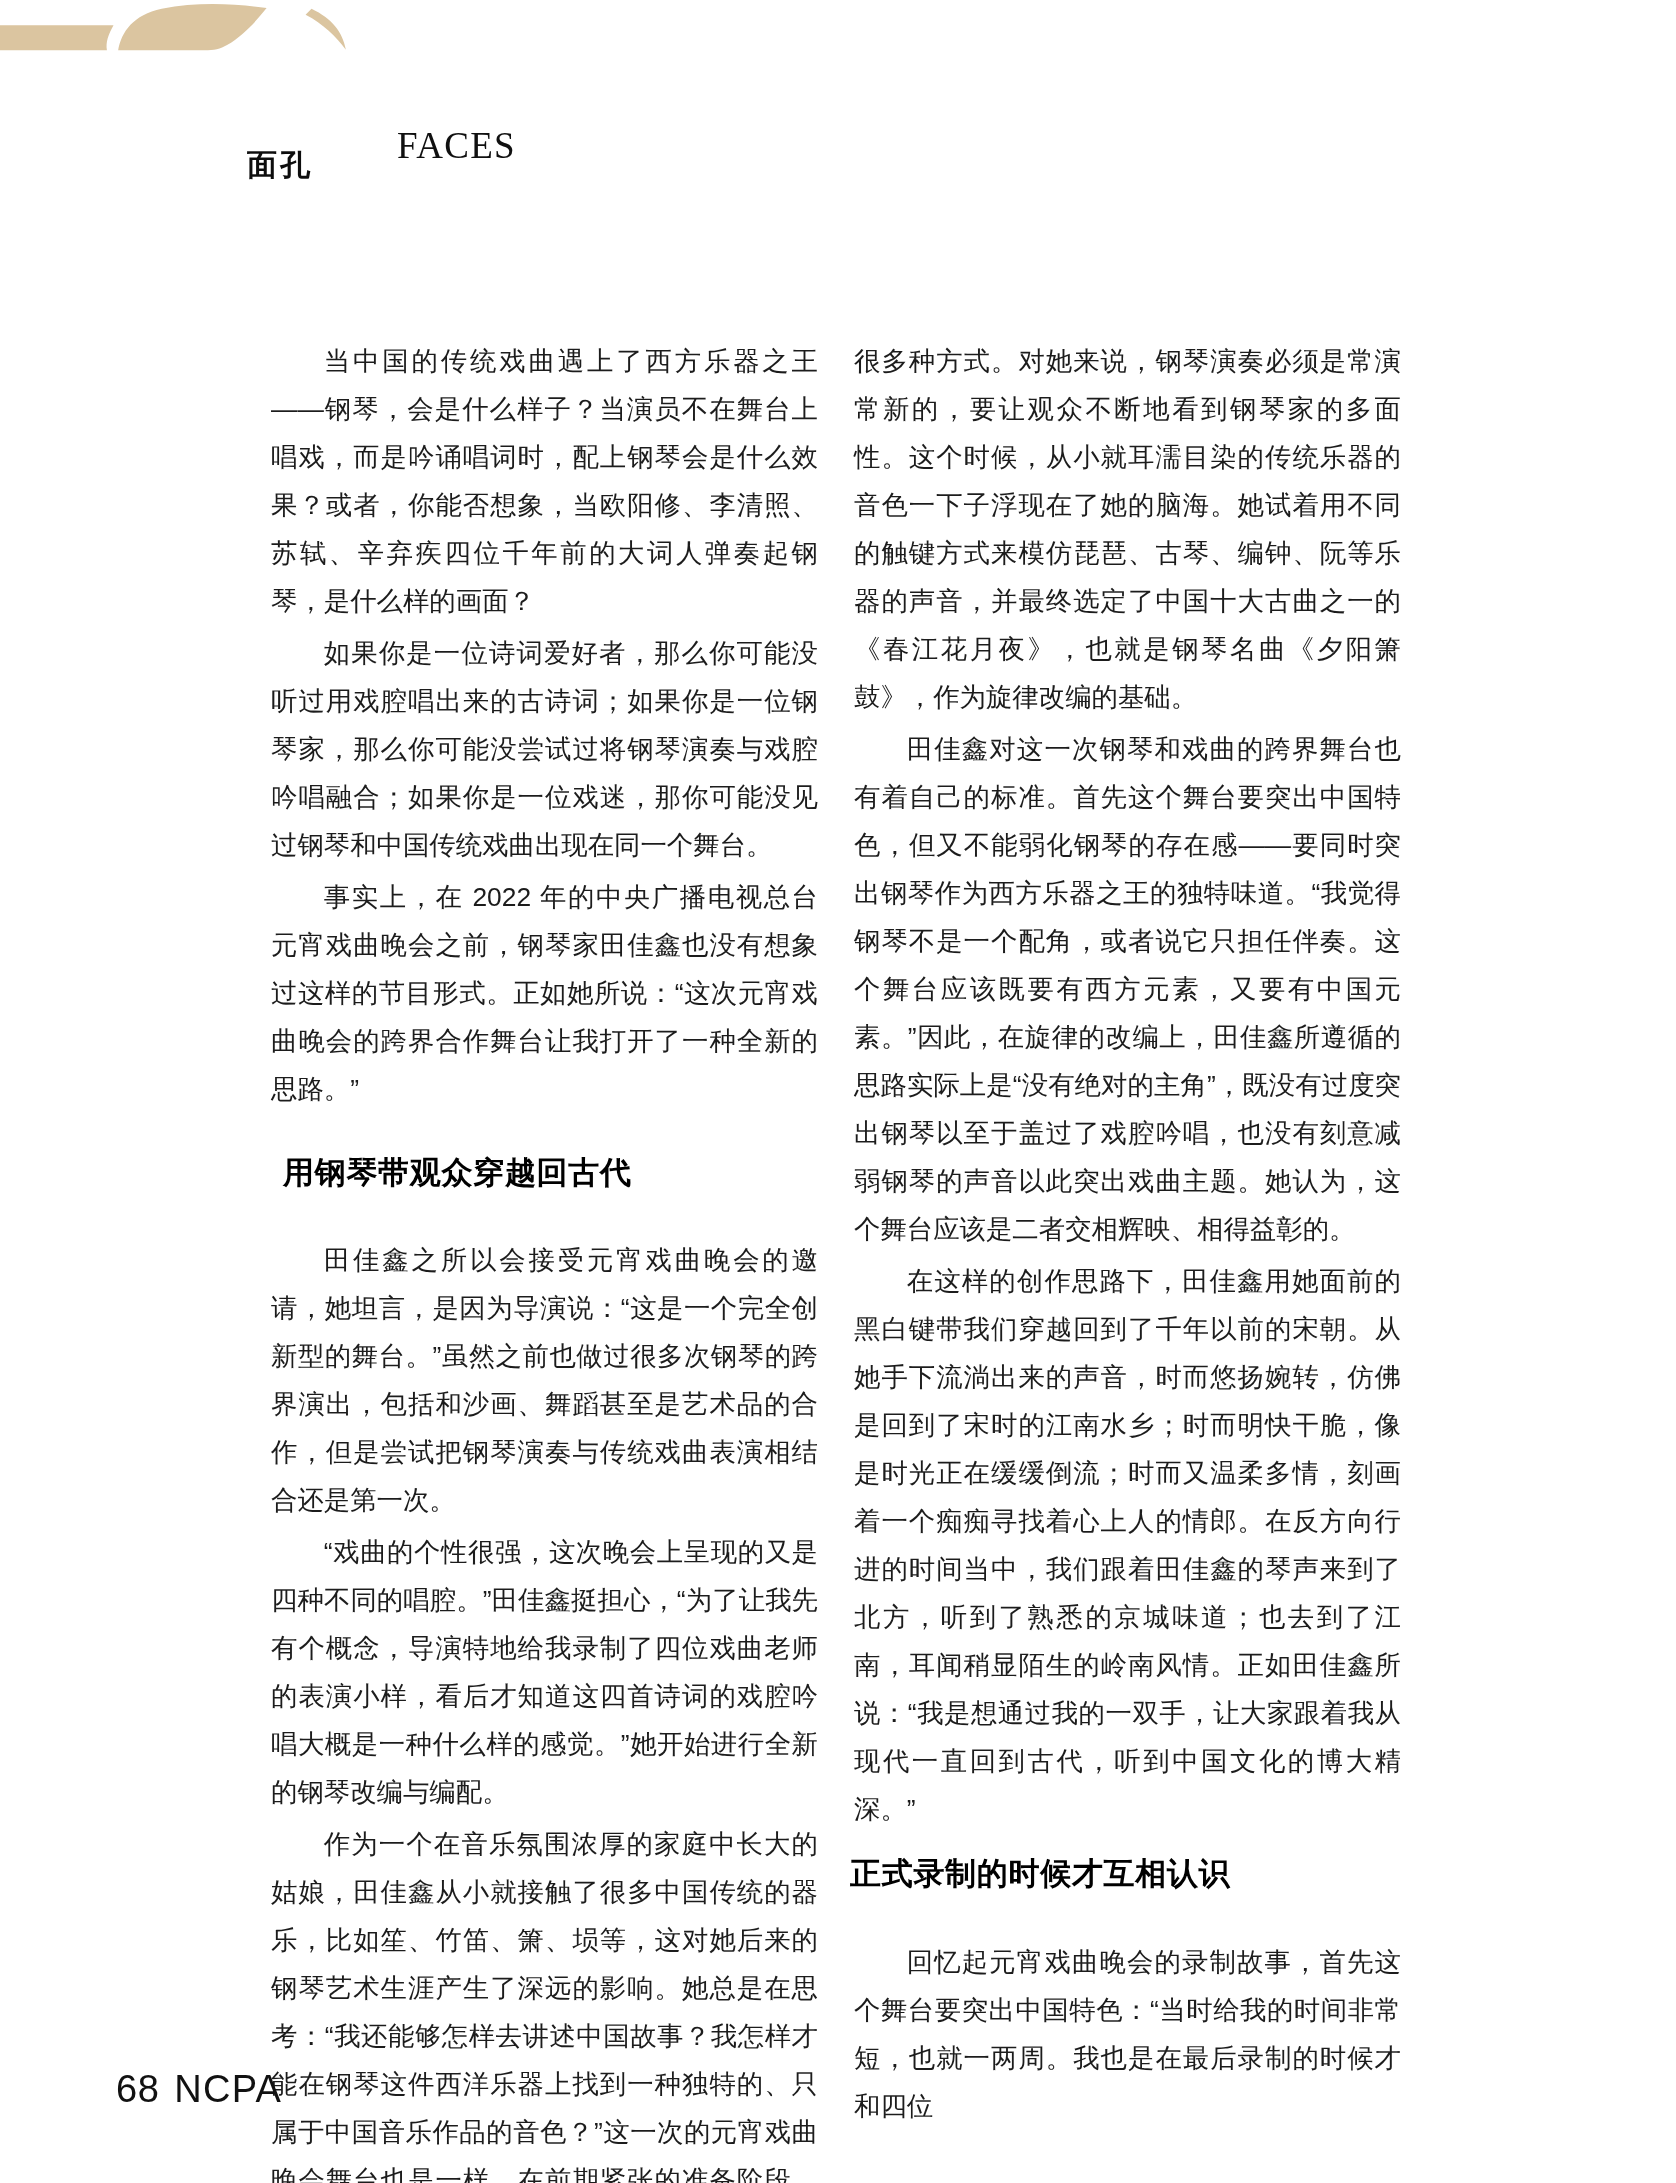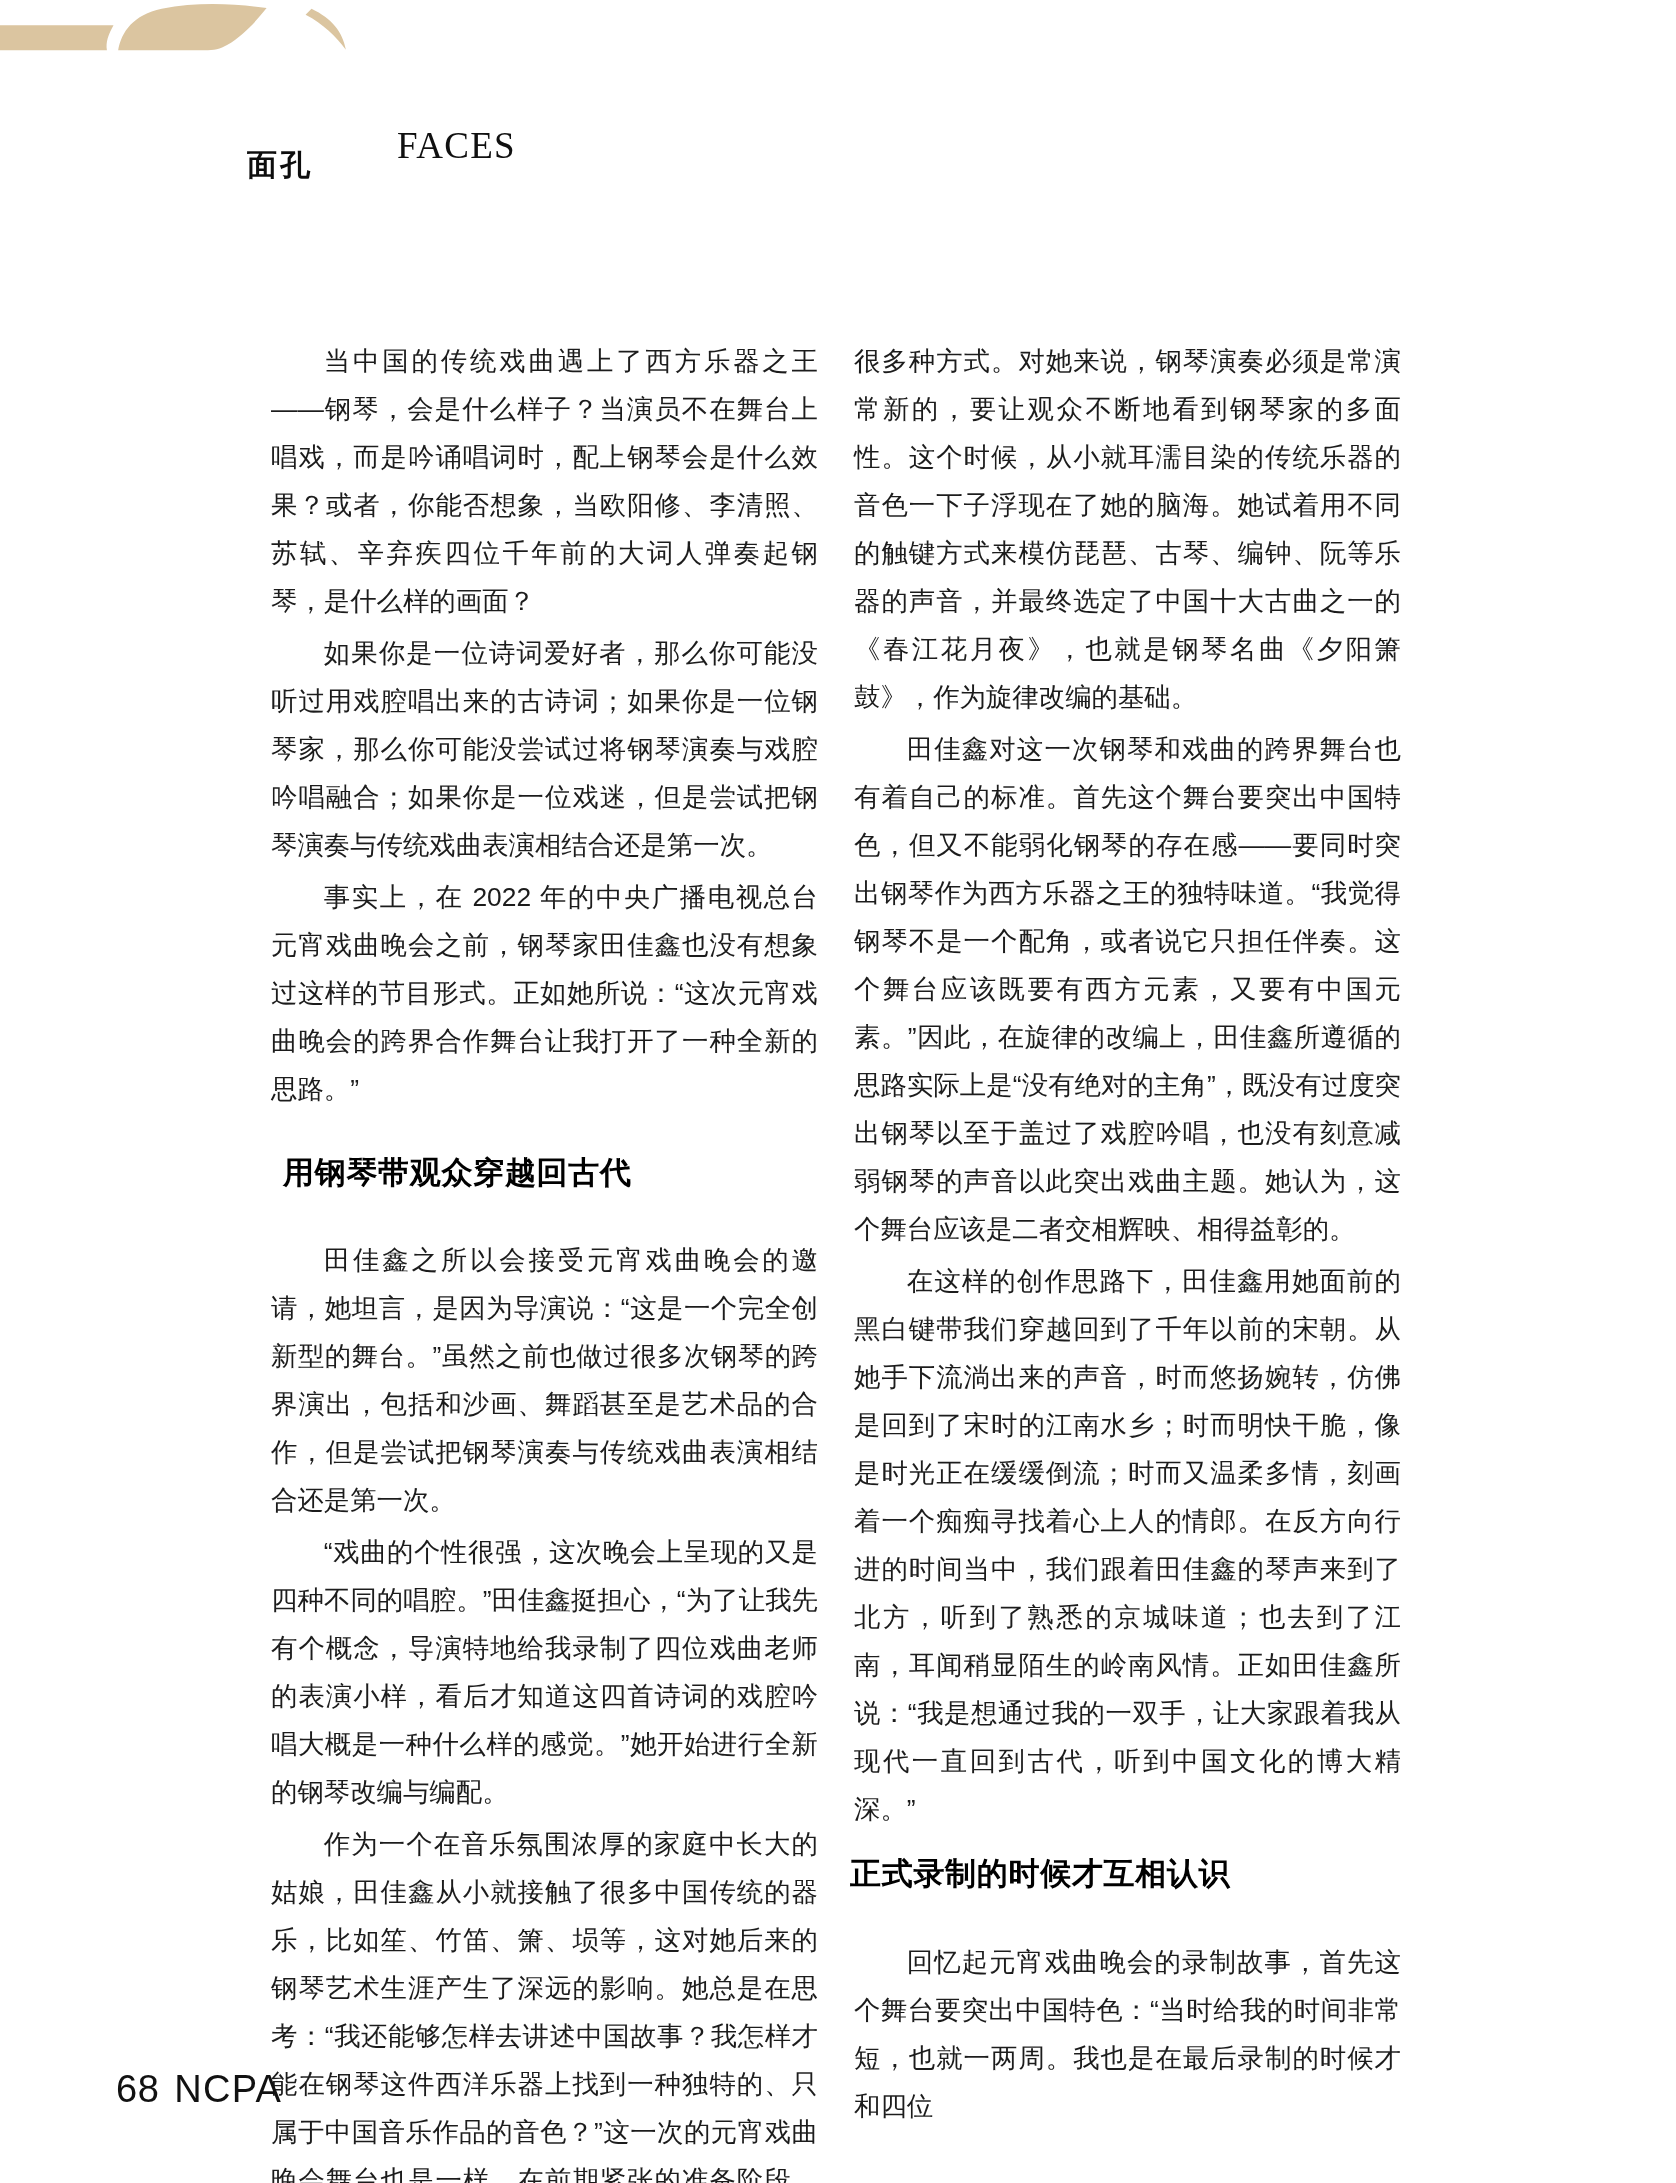--- a/index.html
+++ b/index.html
@@ -97,21 +97,21 @@
              C503,28 519,48 524,75
              C509,55 490,36 463,22
              C466,19 469,16 472,13
              Z"></path>
   </svg>
   <div class="section-cn">面孔</div>
   <div class="section-en">FACES</div>
 
   <div class="col col-left">
     <p>当中国的传统戏曲遇上了西方乐器之王——钢琴，会是什么样子？当演员不在舞台上唱戏，而是吟诵唱词时，配上钢琴会是什么效果？或者，你能否想象，当欧阳修、李清照、苏轼、辛弃疾四位千年前的大词人弹奏起钢琴，是什么样的画面？</p>
-    <p>如果你是一位诗词爱好者，那么你可能没听过用戏腔唱出来的古诗词；如果你是一位钢琴家，那么你可能没尝试过将钢琴演奏与戏腔吟唱融合；如果你是一位戏迷，但是尝试把钢琴演奏与传统戏曲表演相结合还是第一次。</p>
+    <p>如果你是一位诗词爱好者，那么你可能没听过用戏腔唱出来的古诗词；如果你是一位钢琴家，那么你可能没尝试过将钢琴演奏与戏腔吟唱融合；如果你是一位戏迷，那你可能没见过钢琴和中国传统戏曲出现在同一个舞台。</p>
     <p>事实上，在 2022 年的中央广播电视总台元宵戏曲晚会之前，钢琴家田佳鑫也没有想象过这样的节目形式。正如她所说：“这次元宵戏曲晚会的跨界合作舞台让我打开了一种全新的思路。”</p>
     <h2 class="subhead">用钢琴带观众穿越回古代</h2>
     <p>田佳鑫之所以会接受元宵戏曲晚会的邀请，她坦言，是因为导演说：“这是一个完全创新型的舞台。”虽然之前也做过很多次钢琴的跨界演出，包括和沙画、舞蹈甚至是艺术品的合作，但是尝试把钢琴演奏与传统戏曲表演相结合还是第一次。</p>
     <p>“戏曲的个性很强，这次晚会上呈现的又是四种不同的唱腔。”田佳鑫挺担心，“为了让我先有个概念，导演特地给我录制了四位戏曲老师的表演小样，看后才知道这四首诗词的戏腔吟唱大概是一种什么样的感觉。”她开始进行全新的钢琴改编与编配。</p>
     <p>作为一个在音乐氛围浓厚的家庭中长大的姑娘，田佳鑫从小就接触了很多中国传统的器乐，比如笙、竹笛、箫、埙等，这对她后来的钢琴艺术生涯产生了深远的影响。她总是在思考：“我还能够怎样去讲述中国故事？我怎样才能在钢琴这件西洋乐器上找到一种独特的、只属于中国音乐作品的音色？”这一次的元宵戏曲晚会舞台也是一样。在前期紧张的准备阶段，田佳鑫思考了</p>
   </div>
 
   <div class="col col-right">
     <p class="cont">很多种方式。对她来说，钢琴演奏必须是常演常新的，要让观众不断地看到钢琴家的多面性。这个时候，从小就耳濡目染的传统乐器的音色一下子浮现在了她的脑海。她试着用不同的触键方式来模仿琵琶、古琴、编钟、阮等乐器的声音，并最终选定了中国十大古曲之一的《春江花月夜》，也就是钢琴名曲《夕阳箫鼓》，作为旋律改编的基础。</p>
     <p>田佳鑫对这一次钢琴和戏曲的跨界舞台也有着自己的标准。首先这个舞台要突出中国特色，但又不能弱化钢琴的存在感——要同时突出钢琴作为西方乐器之王的独特味道。“我觉得钢琴不是一个配角，或者说它只担任伴奏。这个舞台应该既要有西方元素，又要有中国元素。”因此，在旋律的改编上，田佳鑫所遵循的思路实际上是“没有绝对的主角”，既没有过度突出钢琴以至于盖过了戏腔吟唱，也没有刻意减弱钢琴的声音以此突出戏曲主题。她认为，这个舞台应该是二者交相辉映、相得益彰的。</p>

